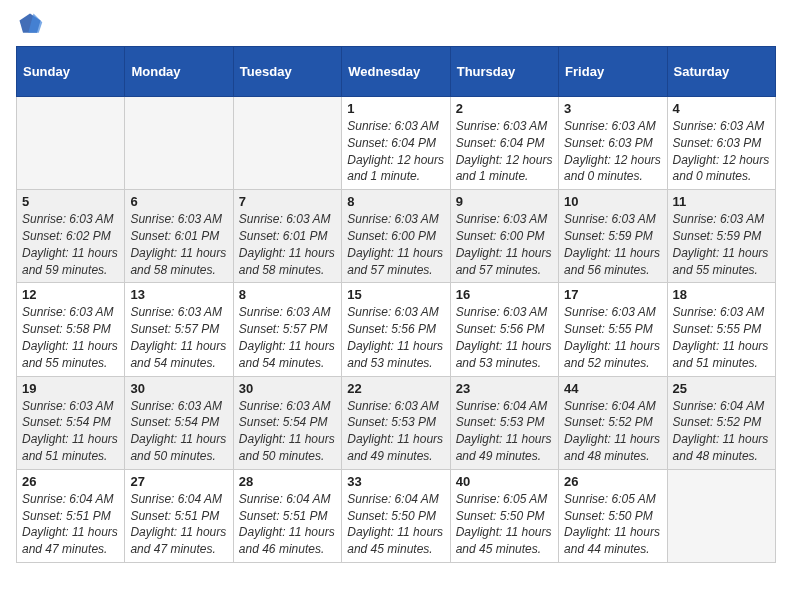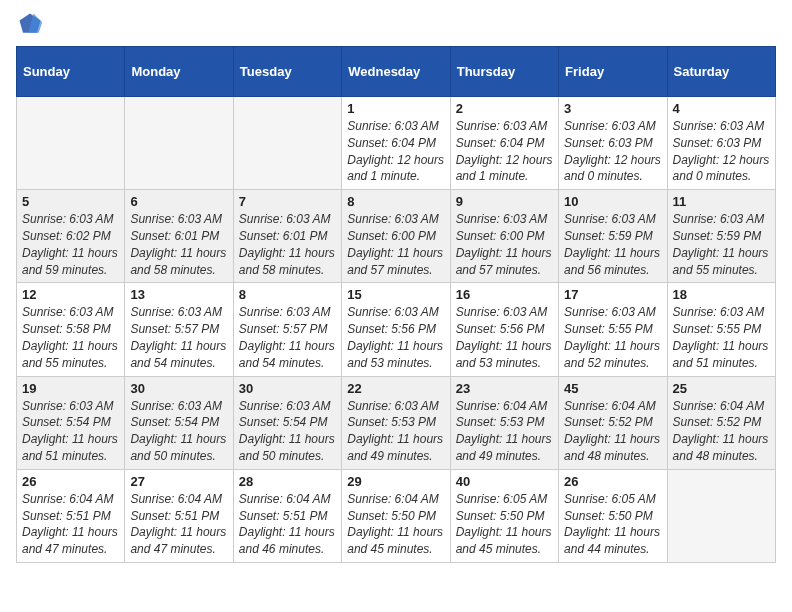--- a/index.html
+++ b/index.html
@@ -289,21 +289,21 @@
 and 49 minutes.</div>
           </td>
           <td>
             <span class="day-num">23</span>
             <div class="day-info" style="white-space: pre-line;">Sunrise: 6:04 AM
 Sunset: 5:53 PM
 Daylight: 11 hours
 and 49 minutes.</div>
           </td>
           <td>
-            <span class="day-num">45</span>
+            <span class="day-num">44</span>
             <div class="day-info" style="white-space: pre-line;">Sunrise: 6:04 AM
 Sunset: 5:52 PM
 Daylight: 11 hours
 and 48 minutes.</div>
           </td>
           <td>
             <span class="day-num">25</span>
             <div class="day-info" style="white-space: pre-line;">Sunrise: 6:04 AM
 Sunset: 5:52 PM
 Daylight: 11 hours
@@ -326,21 +326,21 @@
 and 47 minutes.</div>
           </td>
           <td>
             <span class="day-num">28</span>
             <div class="day-info" style="white-space: pre-line;">Sunrise: 6:04 AM
 Sunset: 5:51 PM
 Daylight: 11 hours
 and 46 minutes.</div>
           </td>
           <td>
-            <span class="day-num">29</span>
+            <span class="day-num">33</span>
             <div class="day-info" style="white-space: pre-line;">Sunrise: 6:04 AM
 Sunset: 5:50 PM
 Daylight: 11 hours
 and 45 minutes.</div>
           </td>
           <td>
             <span class="day-num">40</span>
             <div class="day-info" style="white-space: pre-line;">Sunrise: 6:05 AM
 Sunset: 5:50 PM
 Daylight: 11 hours

